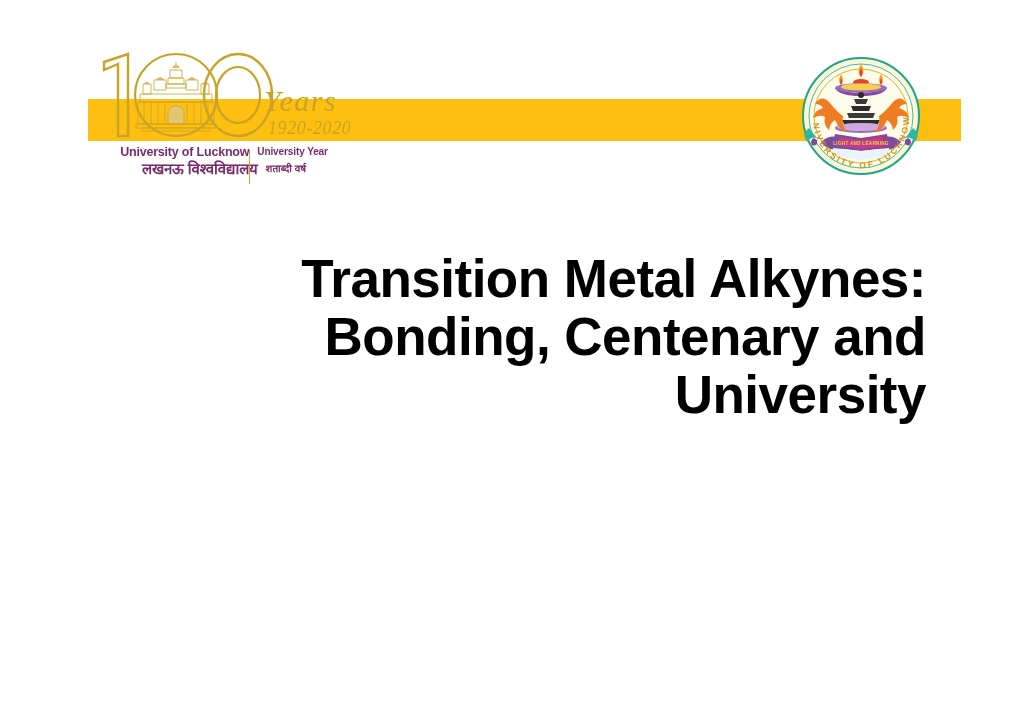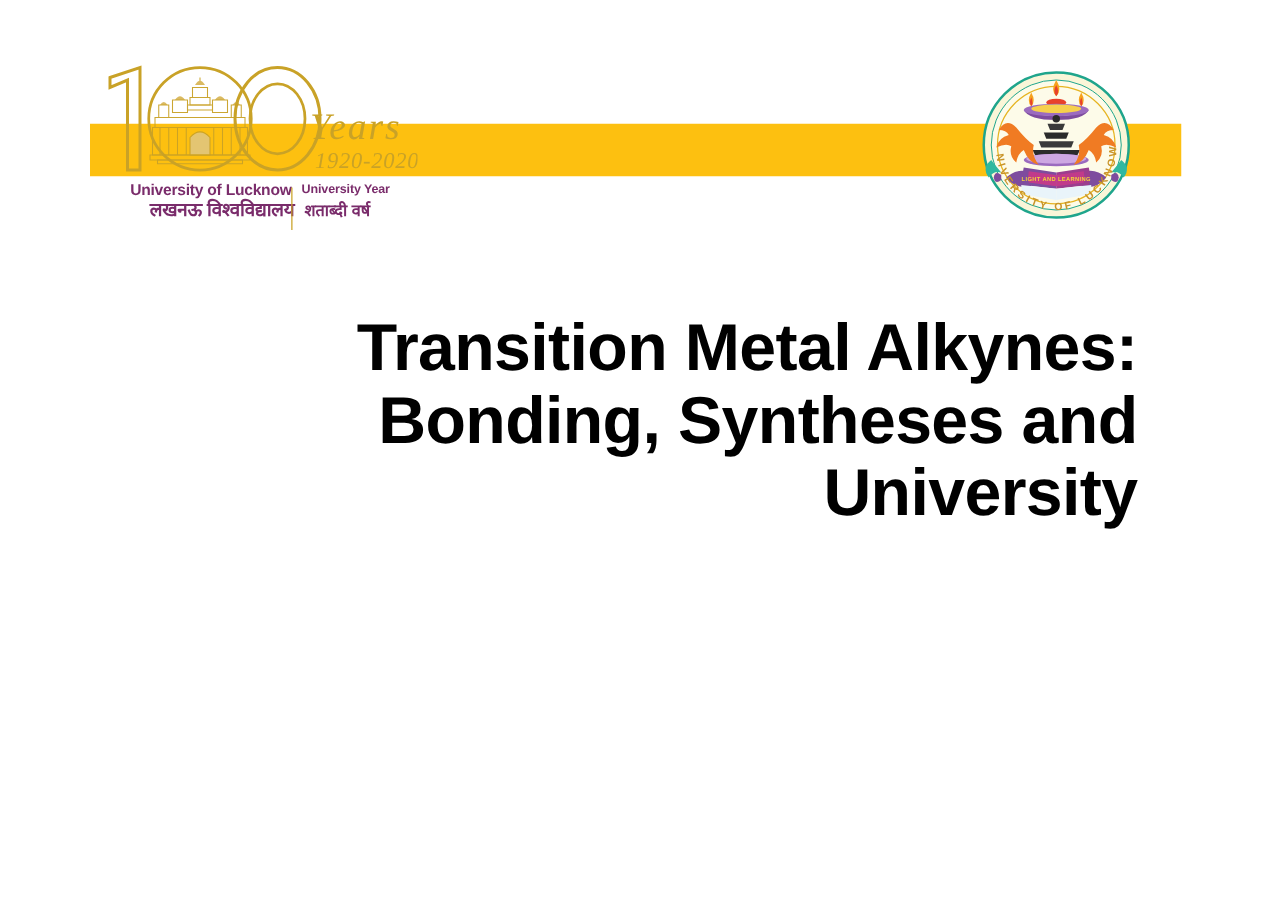--- a/index.html
+++ b/index.html
@@ -13,20 +13,21 @@
     position: relative;
     overflow: hidden;
     font-family: "Liberation Sans", sans-serif;
   }
 
   
   .slide {
     position: absolute;
     inset: 0;
     background: #ffffff;
+    margin-left: 16px;
   }
 
   
   .banner-bar {
     position: absolute;
     left: 72px;
     top: 99px;
     width: 873px;
     height: 42px;
     background: #FDC010;
@@ -76,21 +77,21 @@
     color: #7A2C6B;
     letter-spacing: -0.1px;
   }
   .wm-hi-left {
     font-size: 15px;
     font-weight: bold;
     color: #7A2C6B;
     letter-spacing: -0.2px;
   }
   .wm-hi-right {
-    font-size: 13px;
+    font-size: 10px;
     font-weight: bold;
     color: #7A2C6B;
   }
   .wm-divider {
     width: 1px;
     height: 34px;
     background: #C9A227;
     position: absolute;
     left: 151px;
     top: 4px;
@@ -253,17 +254,17 @@
       <text x="62" y="95" text-anchor="middle" font-family="'Liberation Sans', sans-serif" font-size="4.6" font-weight="bold" fill="#F2D23A" letter-spacing="0.3">LIGHT AND LEARNING</text>
     </g>
 
     <text font-family="'Liberation Sans', sans-serif" font-size="8.4" font-weight="bold" fill="#C9942A" letter-spacing="2.4">
       <textPath href="#ringPath" startOffset="50%" text-anchor="middle">UNIVERSITY OF LUCKNOW</textPath>
     </text>
   </svg>
 
   <div class="title-block">
     <div class="title-line">Transition Metal Alkynes:</div>
-    <div class="title-line">Bonding, Syntheses and</div>
+    <div class="title-line">Bonding, Centenary and</div>
     <div class="title-line">University</div>
   </div>
 
 </div>
 
 </body></html>

